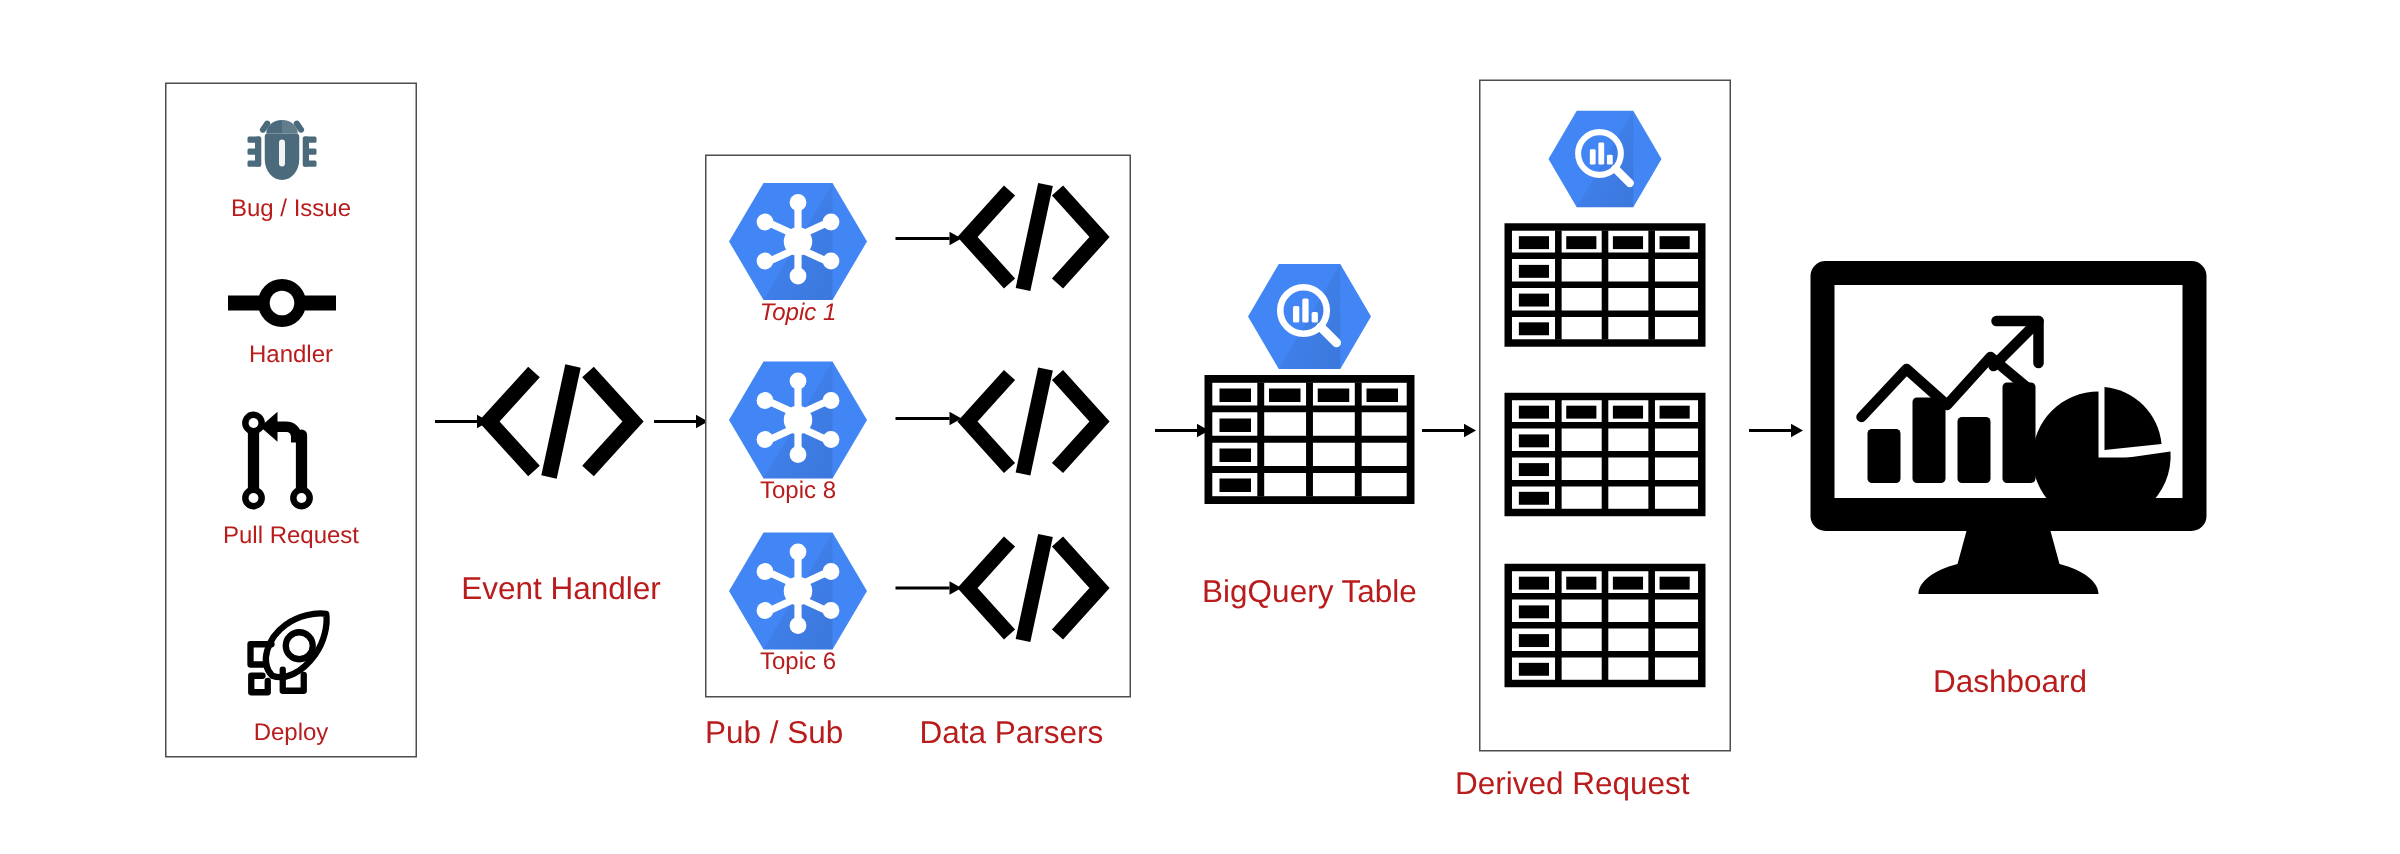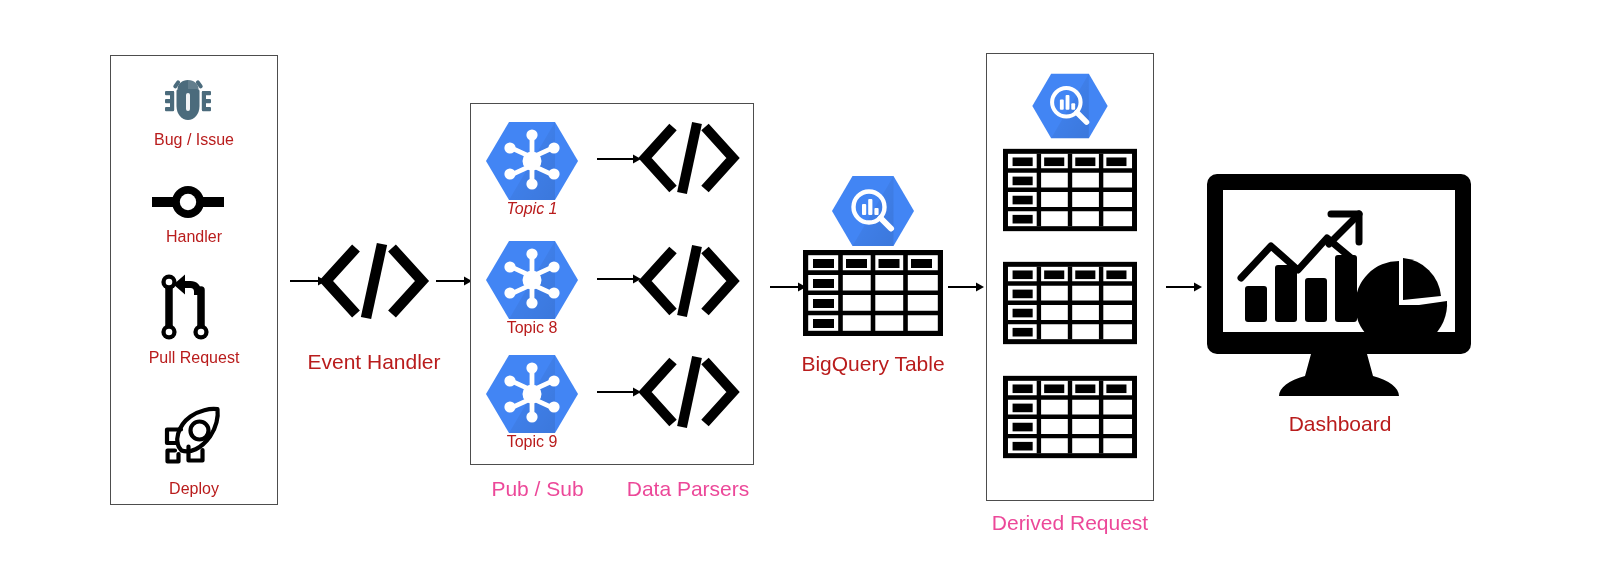--- a/index.html
+++ b/index.html
@@ -21,36 +21,36 @@
 
   
   .group-box {
     position: absolute;
     border: 1.6px solid #4d4d4d;
     background: #ffffff;
     box-sizing: border-box;
   }
   .group-caption {
     position: absolute;
-    text-align: center;
     font-size: 21px;
-    color: #ec4899;
+    color: #b91c1c;
     white-space: nowrap;
   }
 
   
   .node-caption {
     position: absolute;
     text-align: center;
     font-size: 16px;
     white-space: nowrap;
     color: #b91c1c;
   }
   .node-caption.big {
     font-size: 21px;
+    margin-top: 31px;
   }
 
   
   .icon-wrap { position: absolute; }
   .icon-wrap svg { display: block; overflow: visible; }
 </style>
 </head>
 <body>
 
 <div id="canvas">
@@ -277,21 +277,21 @@
         <circle cx="46" cy="41" r="9.5"></circle>
         <circle cx="46" cy="15" r="5.6"></circle>
         <circle cx="46" cy="64" r="5.6"></circle>
         <circle cx="24" cy="28" r="5.6"></circle>
         <circle cx="68" cy="28" r="5.6"></circle>
         <circle cx="24" cy="54" r="5.6"></circle>
         <circle cx="68" cy="54" r="5.6"></circle>
       </g>
     </svg>
   </div>
-  <div class="node-caption" style="left:472px; top:433px; width:120px;">Topic 9</div>
+  <div class="node-caption" style="left:472px; top:433px; width:120px;">Topic 6</div>
 
   <div class="icon-wrap" style="left:597px; top:385px;">
     <svg width="44" height="14" viewBox="0 0 44 14">
       <line x1="0" y1="7" x2="36" y2="7" stroke="#000" stroke-width="2"></line>
       <path d="M36 2.5 L44 7 L36 11.5 Z" fill="#000"></path>
     </svg>
   </div>
 
   <div class="icon-wrap" style="left:638px; top:354px;">
     <svg width="102" height="76" viewBox="0 0 102 76">

